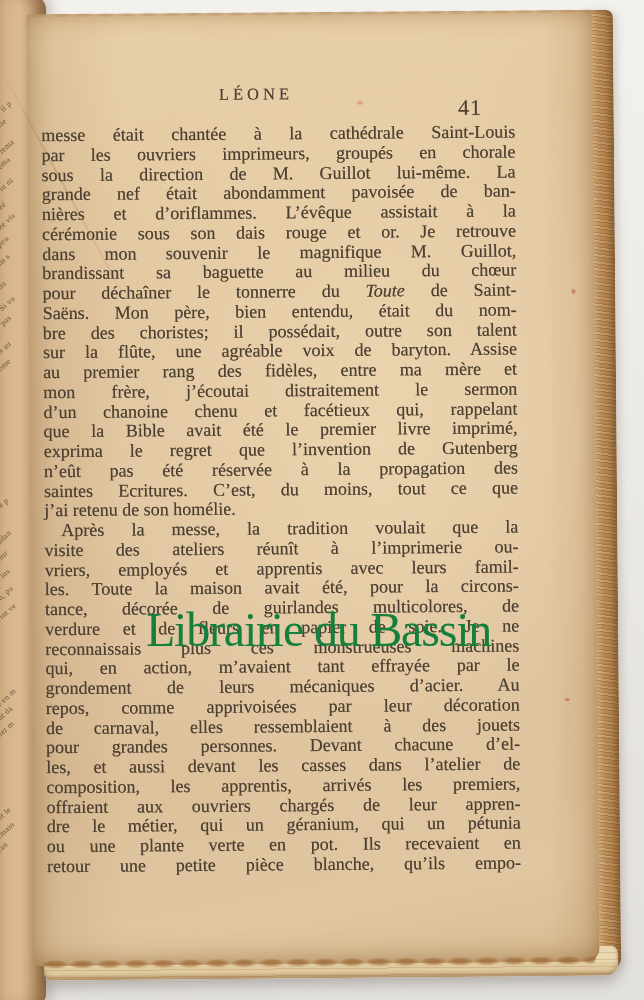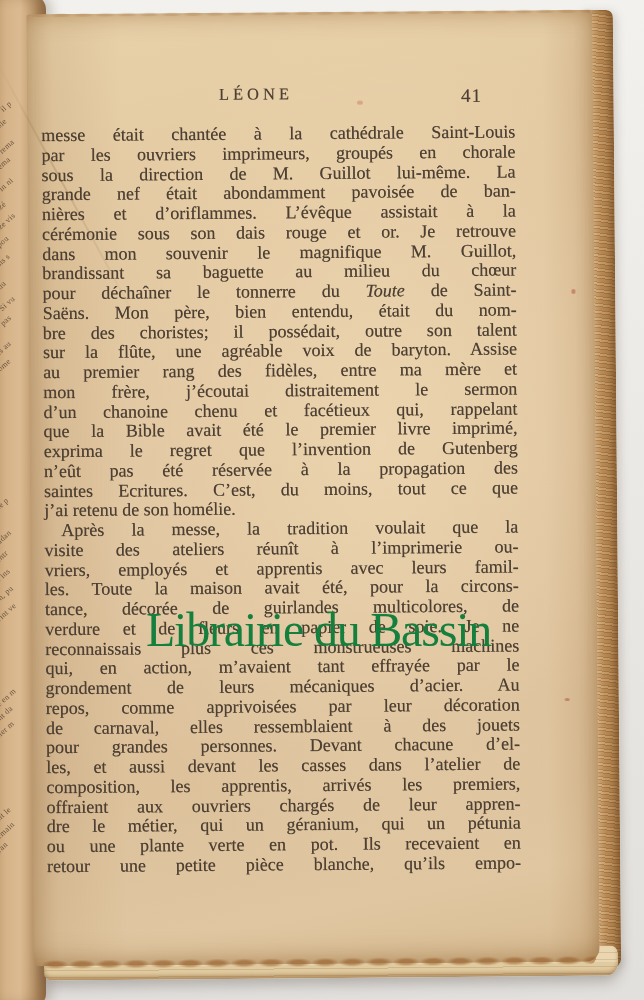--- a/index.html
+++ b/index.html
@@ -74,21 +74,21 @@
     transform:rotate(62deg);transform-origin:left center;
   }
 
   .header{position:absolute;left:14px;top:72px;width:474px;height:22px;color:#4f4337;}
   .running-title{
     display:block;text-align:center;transform:translateX(-22px);
     font-size:16.5px;letter-spacing:4px;
     text-shadow:.2px .2px .3px rgba(60,45,30,.5);
   }
   .page-number{
-    position:absolute;right:33px;top:2px;font-size:19px;letter-spacing:1px;
+    position:absolute;right:33px;top:12px;font-size:22px;letter-spacing:1px;
     text-shadow:.2px .2px .3px rgba(60,45,30,.5);
   }
 
   .text-block{position:absolute;left:14px;top:112px;width:474px;font-size:18px;}
   .line{
     height:19.75px;line-height:19.6px;
     text-align:justify;text-align-last:justify;
     text-shadow:.2px .2px .35px rgba(60,45,30,.55);
   }
   .line.last{text-align-last:left;}

